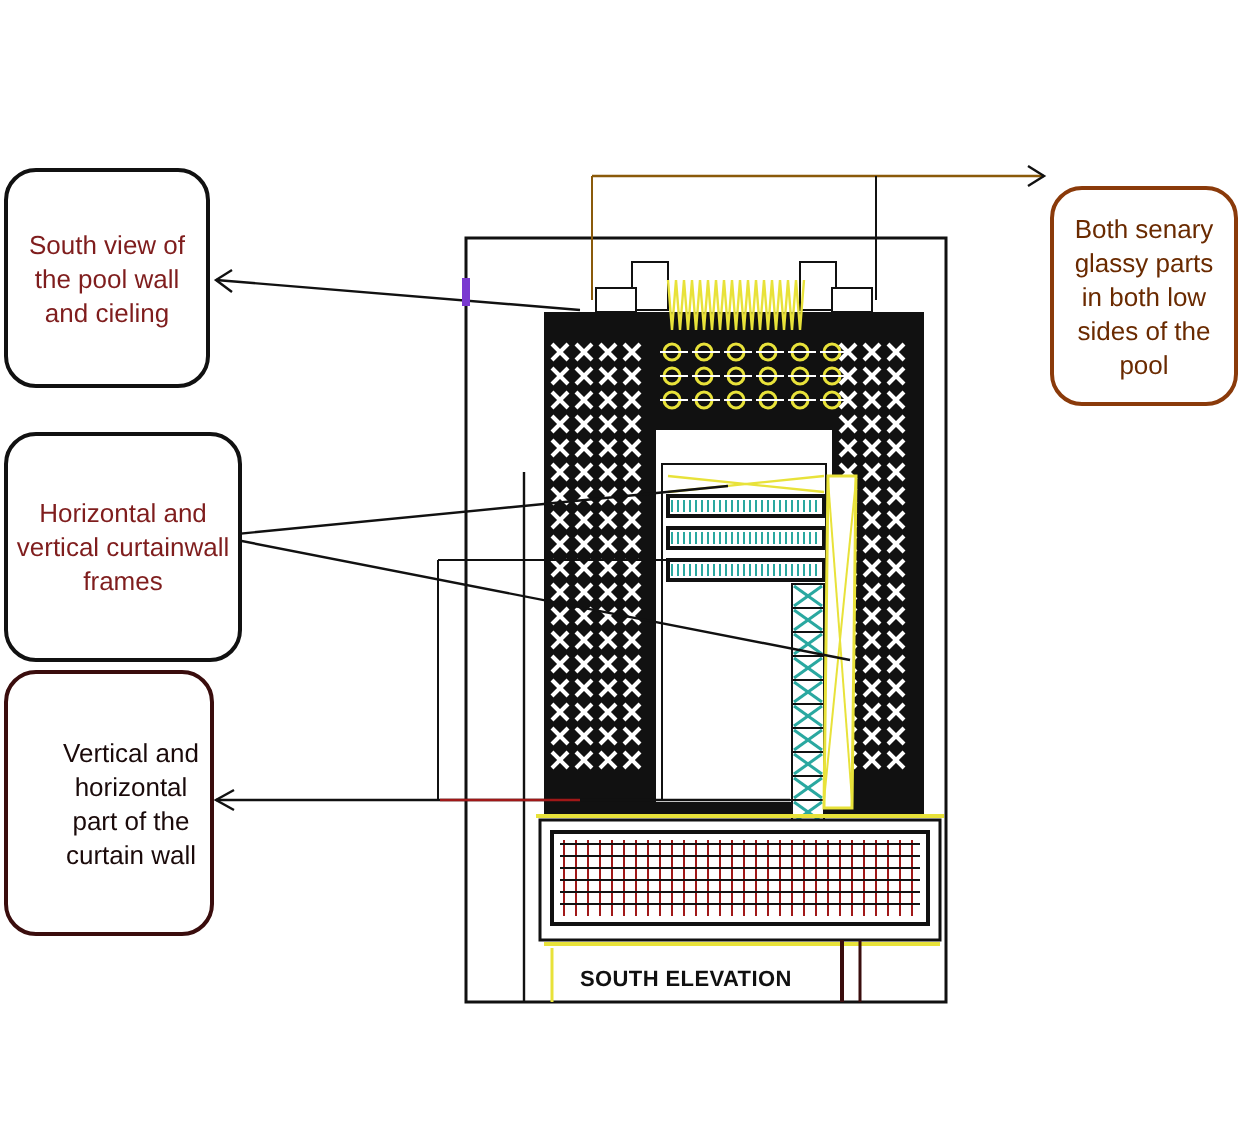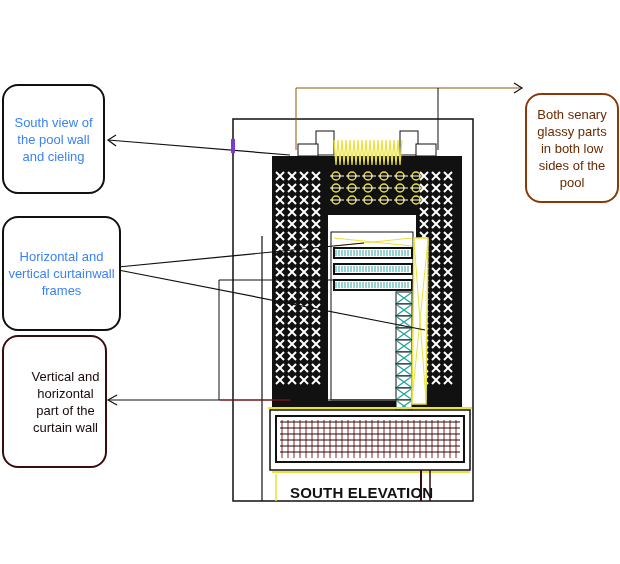--- a/index.html
+++ b/index.html
@@ -2,29 +2,29 @@
 <html><head>
 <meta charset="utf-8">
 <style>
   html, body { margin: 0; padding: 0; background: #ffffff; }
   body { width: 620px; height: 564px; position: relative; overflow: hidden; font-family: "Liberation Sans", sans-serif; }
   .callout {
     position: absolute; box-sizing: border-box; background: #fff;
     border-radius: 16px; display: flex; align-items: center; justify-content: center;
     text-align: center; font-size: 13px; line-height: 17px; padding: 4px;
   }
-  .callout.black { border: 2.5px solid #111; color: #3b82f6; }
+  .callout.black { border: 2.5px solid #111; color: #7f1d1d; }
   .callout.darkred { border: 2.5px solid #3a0d0d; color: #1a0a0a; padding-left: 26px; }
   .callout.brown { border: 2.5px solid #8a3a0a; color: #6a2a00; margin-top: 48px; }
   #c1 { left: 2px; top: 84px; width: 103px; height: 110px; }
   #c2 { left: 2px; top: 216px; width: 119px; height: 115px; }
   #c3 { left: 2px; top: 335px; width: 105px; height: 133px; }
   #c4 { left: 525px; top: 45px; width: 94px; height: 110px; }
   svg#drawing { position: absolute; left: 0; top: 0; }
-  .elev-label { position: absolute; left: 290px; top: 484px; font-size: 15px; font-weight: bold; color: #111; letter-spacing: 0.2px; }
+  .elev-label { position: absolute; left: 290px; top: 484px; font-size: 11px; font-weight: bold; color: #111; letter-spacing: 0.2px; }
 </style>
 </head>
 <body>
 
 <svg id="drawing" width="620" height="564">
 
   <rect x="233" y="119" width="240" height="382" fill="none" stroke="#111" stroke-width="1.5"></rect>
 
   <line x1="262" y1="236" x2="262" y2="501" stroke="#111" stroke-width="1.2"></line>
 

